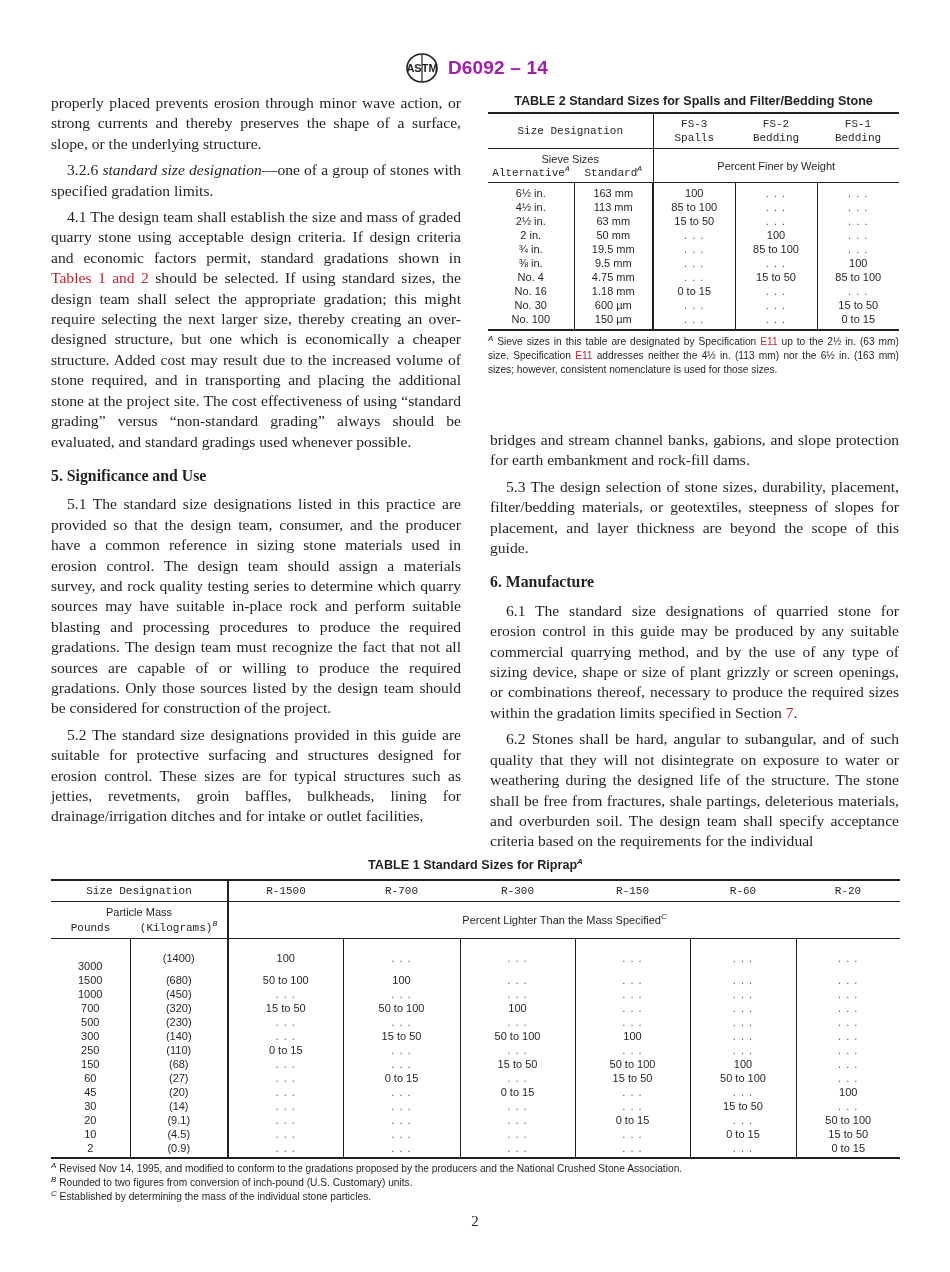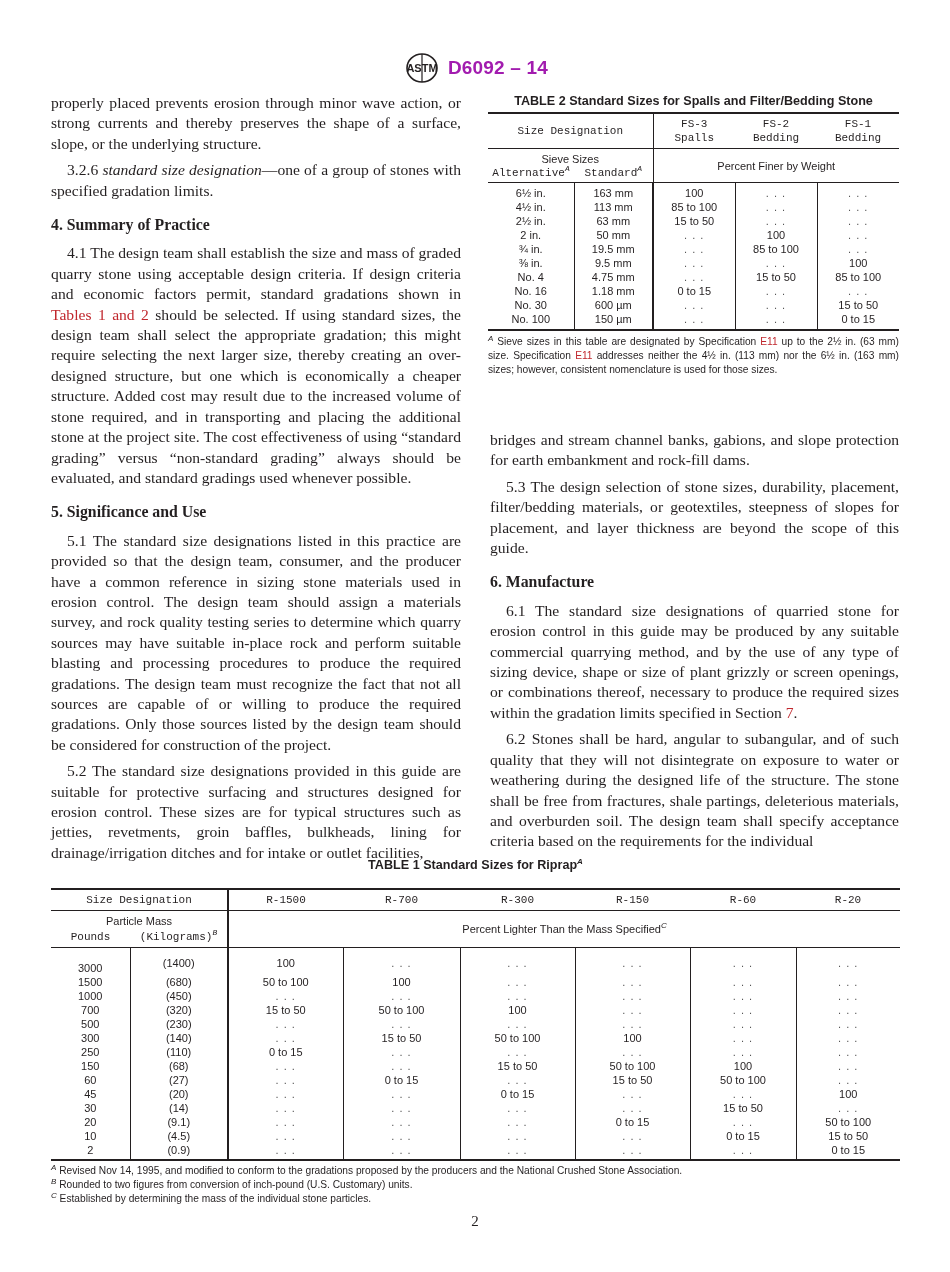--- a/index.html
+++ b/index.html
@@ -27,21 +27,21 @@
   .thick-top { border-top: 2px solid #231f20; }
   .thick-bottom { border-bottom: 2px solid #231f20; }
   .thin-bottom { border-bottom: 1px solid #231f20; font-family: Liberation Mono, monospace; }
   .vr { border-right: 1px solid #231f20; }
   .vr2 { border-right: 2px solid #231f20; }
   .dots { letter-spacing: 1px; color: #555; }
   sup { font-style: italic; font-size: 8px; vertical-align: super; line-height: 0; }
   .fn { font-size: 10.2px; line-height: 14px; margin-top: 4px; text-align: justify; }
 
   .t1 { position: absolute; left: 51px; top: 858px; width: 849px; font-family: "Liberation Sans", sans-serif; color: #231f20; }
-  .t1-title { font-weight: bold; font-size: 12.6px; text-align: center; margin-bottom: 16px; }
+  .t1-title { font-weight: bold; font-size: 12.6px; text-align: center; margin-bottom: 7px; }
   .t1 table { font-size: 11px; }
   .t1 td, .t1 th { font-weight: normal; text-align: center; padding: 0 2px; line-height: 14px; }
   .t1 .fns { margin-top: 3px; font-size: 10.2px; line-height: 14px; }
 
   .page-num { position: absolute; top: 1213px; left: 0; width: 950px; text-align: center; font-family: "Liberation Serif", serif; font-size: 15px; color: #231f20; }
 </style>
 </head>
 <body>
 
 <div class="header">
@@ -49,21 +49,20 @@
     <ellipse cx="20" cy="16" rx="15" ry="14" fill="none" stroke="#231f20" stroke-width="1.6"></ellipse>
     <text x="20" y="20" text-anchor="middle" font-family="Liberation Sans, sans-serif" font-weight="bold" font-size="11" fill="#231f20">ASTM</text>
     <line x1="20" y1="2" x2="20" y2="30" stroke="#231f20" stroke-width="1.2"></line>
   </svg>
   <span class="doc-id">D6092 – 14</span>
 </div>
 
 <div class="col col-left">
   <p>properly placed prevents erosion through minor wave action, or strong currents and thereby preserves the shape of a surface, slope, or the underlying structure.</p>
   <p class="indent"><span>3.2.6 </span><em>standard size designation</em><span>—one of a group of stones with specified gradation limits.</span></p>
-  <h2>4.  Summary of Practice</h2>
   <p class="indent"><span>4.1 The design team shall establish the size and mass of graded quarry stone using acceptable design criteria. If design criteria and economic factors permit, standard gradations shown in </span><span class="link">Tables 1 and 2</span><span> should be selected. If using standard sizes, the design team shall select the appropriate gradation; this might require selecting the next larger size, thereby creating an over-designed structure, but one which is economically a cheaper structure. Added cost may result due to the increased volume of stone required, and in transporting and placing the additional stone at the project site. The cost effectiveness of using “standard grading” versus “non-standard grading” always should be evaluated, and standard gradings used whenever possible.</span></p>
   <h2>5.  Significance and Use</h2>
   <p class="indent">5.1  The standard size designations listed in this practice are provided so that the design team, consumer, and the producer have a common reference in sizing stone materials used in erosion control. The design team should assign a materials survey, and rock quality testing series to determine which quarry sources may have suitable in-place rock and perform suitable blasting and processing procedures to produce the required gradations. The design team must recognize the fact that not all sources are capable of or willing to produce the required gradations. Only those sources listed by the design team should be considered for construction of the project.</p>
   <p class="indent">5.2  The standard size designations provided in this guide are suitable for protective surfacing and structures designed for erosion control. These sizes are for typical structures such as jetties, revetments, groin baffles, bulkheads, lining for drainage/irrigation ditches and for intake or outlet facilities,</p>
 </div>
 
 <div class="t2">
   <div class="t2-title">TABLE 2 Standard Sizes for Spalls and Filter/Bedding Stone</div>
   <table>
     <colgroup>
@@ -200,21 +199,21 @@
       <th colspan="2" class="vr2" style="padding-top:3px">Particle Mass</th>
       <th colspan="6" rowspan="2"><span>Percent Lighter Than the Mass Specified</span><sup>C</sup></th>
     </tr>
     <tr class="thin-bottom">
       <th style="padding:2px 0 3px">Pounds</th>
       <th class="vr2" style="padding:2px 0 3px"><span>(Kilograms)</span><sup>B</sup></th>
     </tr>
     </tbody>
       <tbody id="t1-body">
         <tr>
-          <td class="vr" style="padding-top: 13px;">3000</td>
+          <td class="vr" style="padding-top: 20px;">3000</td>
           <td class="vr2" style="padding-top: 3px;">(1400)</td>
           <td class="vr" style="padding-top: 3px;">100</td>
           <td class="vr dots" style="padding-top: 3px;">. . .</td>
           <td class="vr dots" style="padding-top: 3px;">. . .</td>
           <td class="vr dots" style="padding-top: 3px;">. . .</td>
           <td class="vr dots" style="padding-top: 3px;">. . .</td>
           <td class="dots" style="padding-top: 3px;">. . .</td>
         </tr>
         <tr>
           <td class="vr">1500</td>

